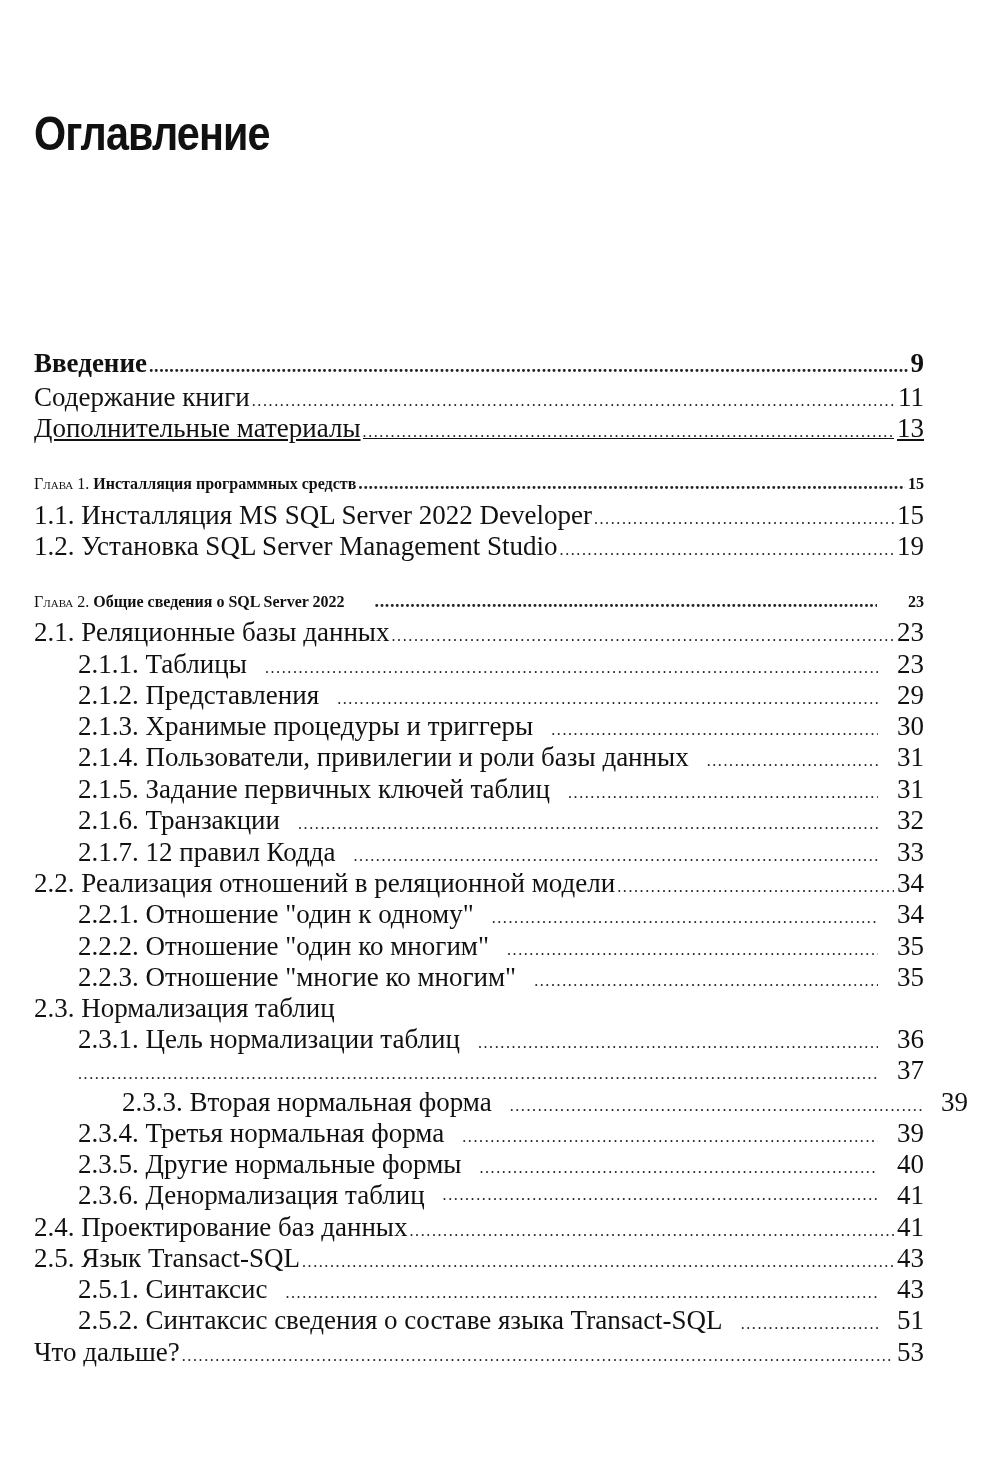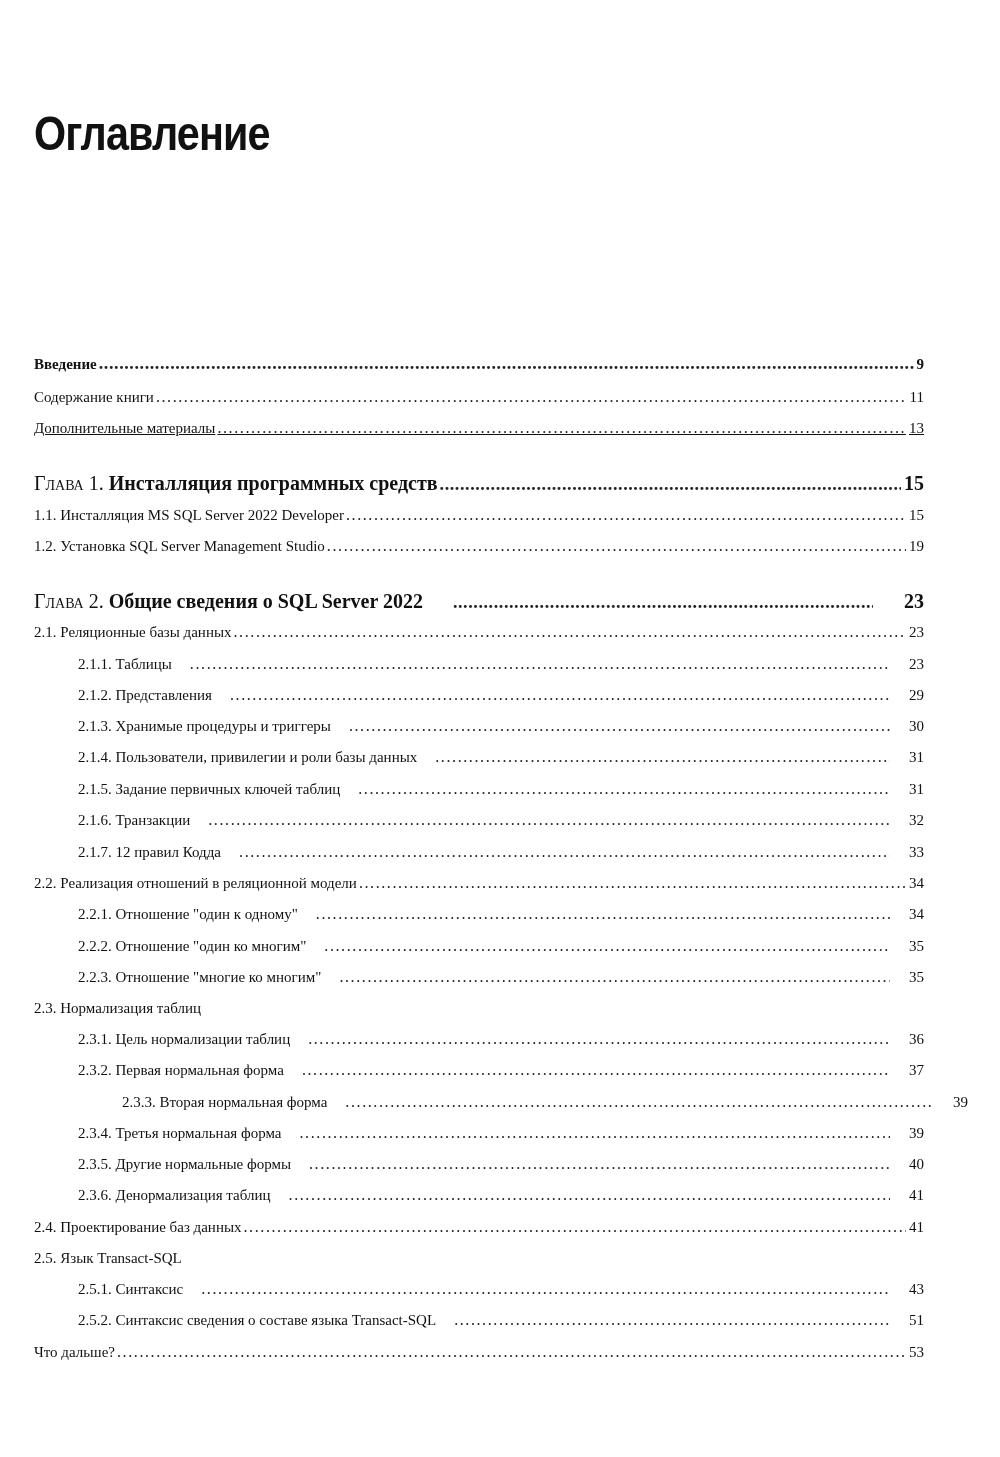--- a/index.html
+++ b/index.html
@@ -35,32 +35,32 @@
       top: 0;
       width: 1000px;
     }
     .toc-row {
       position: absolute;
       left: 34px;
       width: 890px;
       height: 30px;
       display: flex;
       align-items: baseline;
-      font-size: 15px;
+      font-size: 27px;
       line-height: 30px;
       white-space: nowrap;
       overflow: hidden;
     }
     .toc-row.level-1 {
       left: 78px;
       width: 846px;
       gap: 16px;
     }
     .toc-row.chapter {
-      font-size: 20px;
+      font-size: 16px;
     }
     .toc-row .label {
       flex: 0 0 auto;
       padding-right: 2px;
     }
     .toc-row .label .bold {
       font-weight: bold;
     }
     .toc-row .label .smallcaps {
       font-variant: small-caps;
@@ -198,50 +198,49 @@
     <span class="label">2.3. Нормализация таблиц</span>
     <span class="leader"></span>
     <span class="page">36</span>
   </div>
   <div class="toc-row level-1" style="top:1024px;">
     <span class="label">2.3.1. Цель нормализации таблиц</span>
     <span class="leader"></span>
     <span class="page">36</span>
   </div>
   <div class="toc-row level-1" style="top:1055px;">
-    <span class="label">2.3.2. Первая нормальная форма</span>
     <span class="leader"></span>
     <span class="page">37</span>
   </div>
   <div class="toc-row level-1" style="top:1087px;margin-left:44px;">
     <span class="label">2.3.3. Вторая нормальная форма</span>
     <span class="leader"></span>
     <span class="page">39</span>
   </div>
   <div class="toc-row level-1" style="top:1118px;">
     <span class="label">2.3.4. Третья нормальная форма</span>
     <span class="leader"></span>
     <span class="page">39</span>
   </div>
   <div class="toc-row level-1" style="top:1149px;">
     <span class="label">2.3.5. Другие нормальные формы</span>
     <span class="leader"></span>
     <span class="page">40</span>
   </div>
-  <div class="toc-row level-1" style="top:1180px;">
+  <div class="toc-row level-1" style="top:1180px;align-items:center;">
     <span class="label">2.3.6. Денормализация таблиц</span>
     <span class="leader"></span>
     <span class="page">41</span>
   </div>
   <div class="toc-row" style="top:1212px;">
     <span class="label">2.4. Проектирование баз данных</span>
     <span class="leader"></span>
     <span class="page">41</span>
   </div>
-  <div class="toc-row" style="top:1243px;flex-direction:column;">
+  <div class="toc-row" style="top:1243px;">
     <span class="label">2.5. Язык Transact-SQL</span>
     <span class="leader"></span>
     <span class="page">43</span>
   </div>
   <div class="toc-row level-1" style="top:1274px;">
     <span class="label">2.5.1. Синтаксис</span>
     <span class="leader"></span>
     <span class="page">43</span>
   </div>
   <div class="toc-row level-1" style="top:1305px;">

